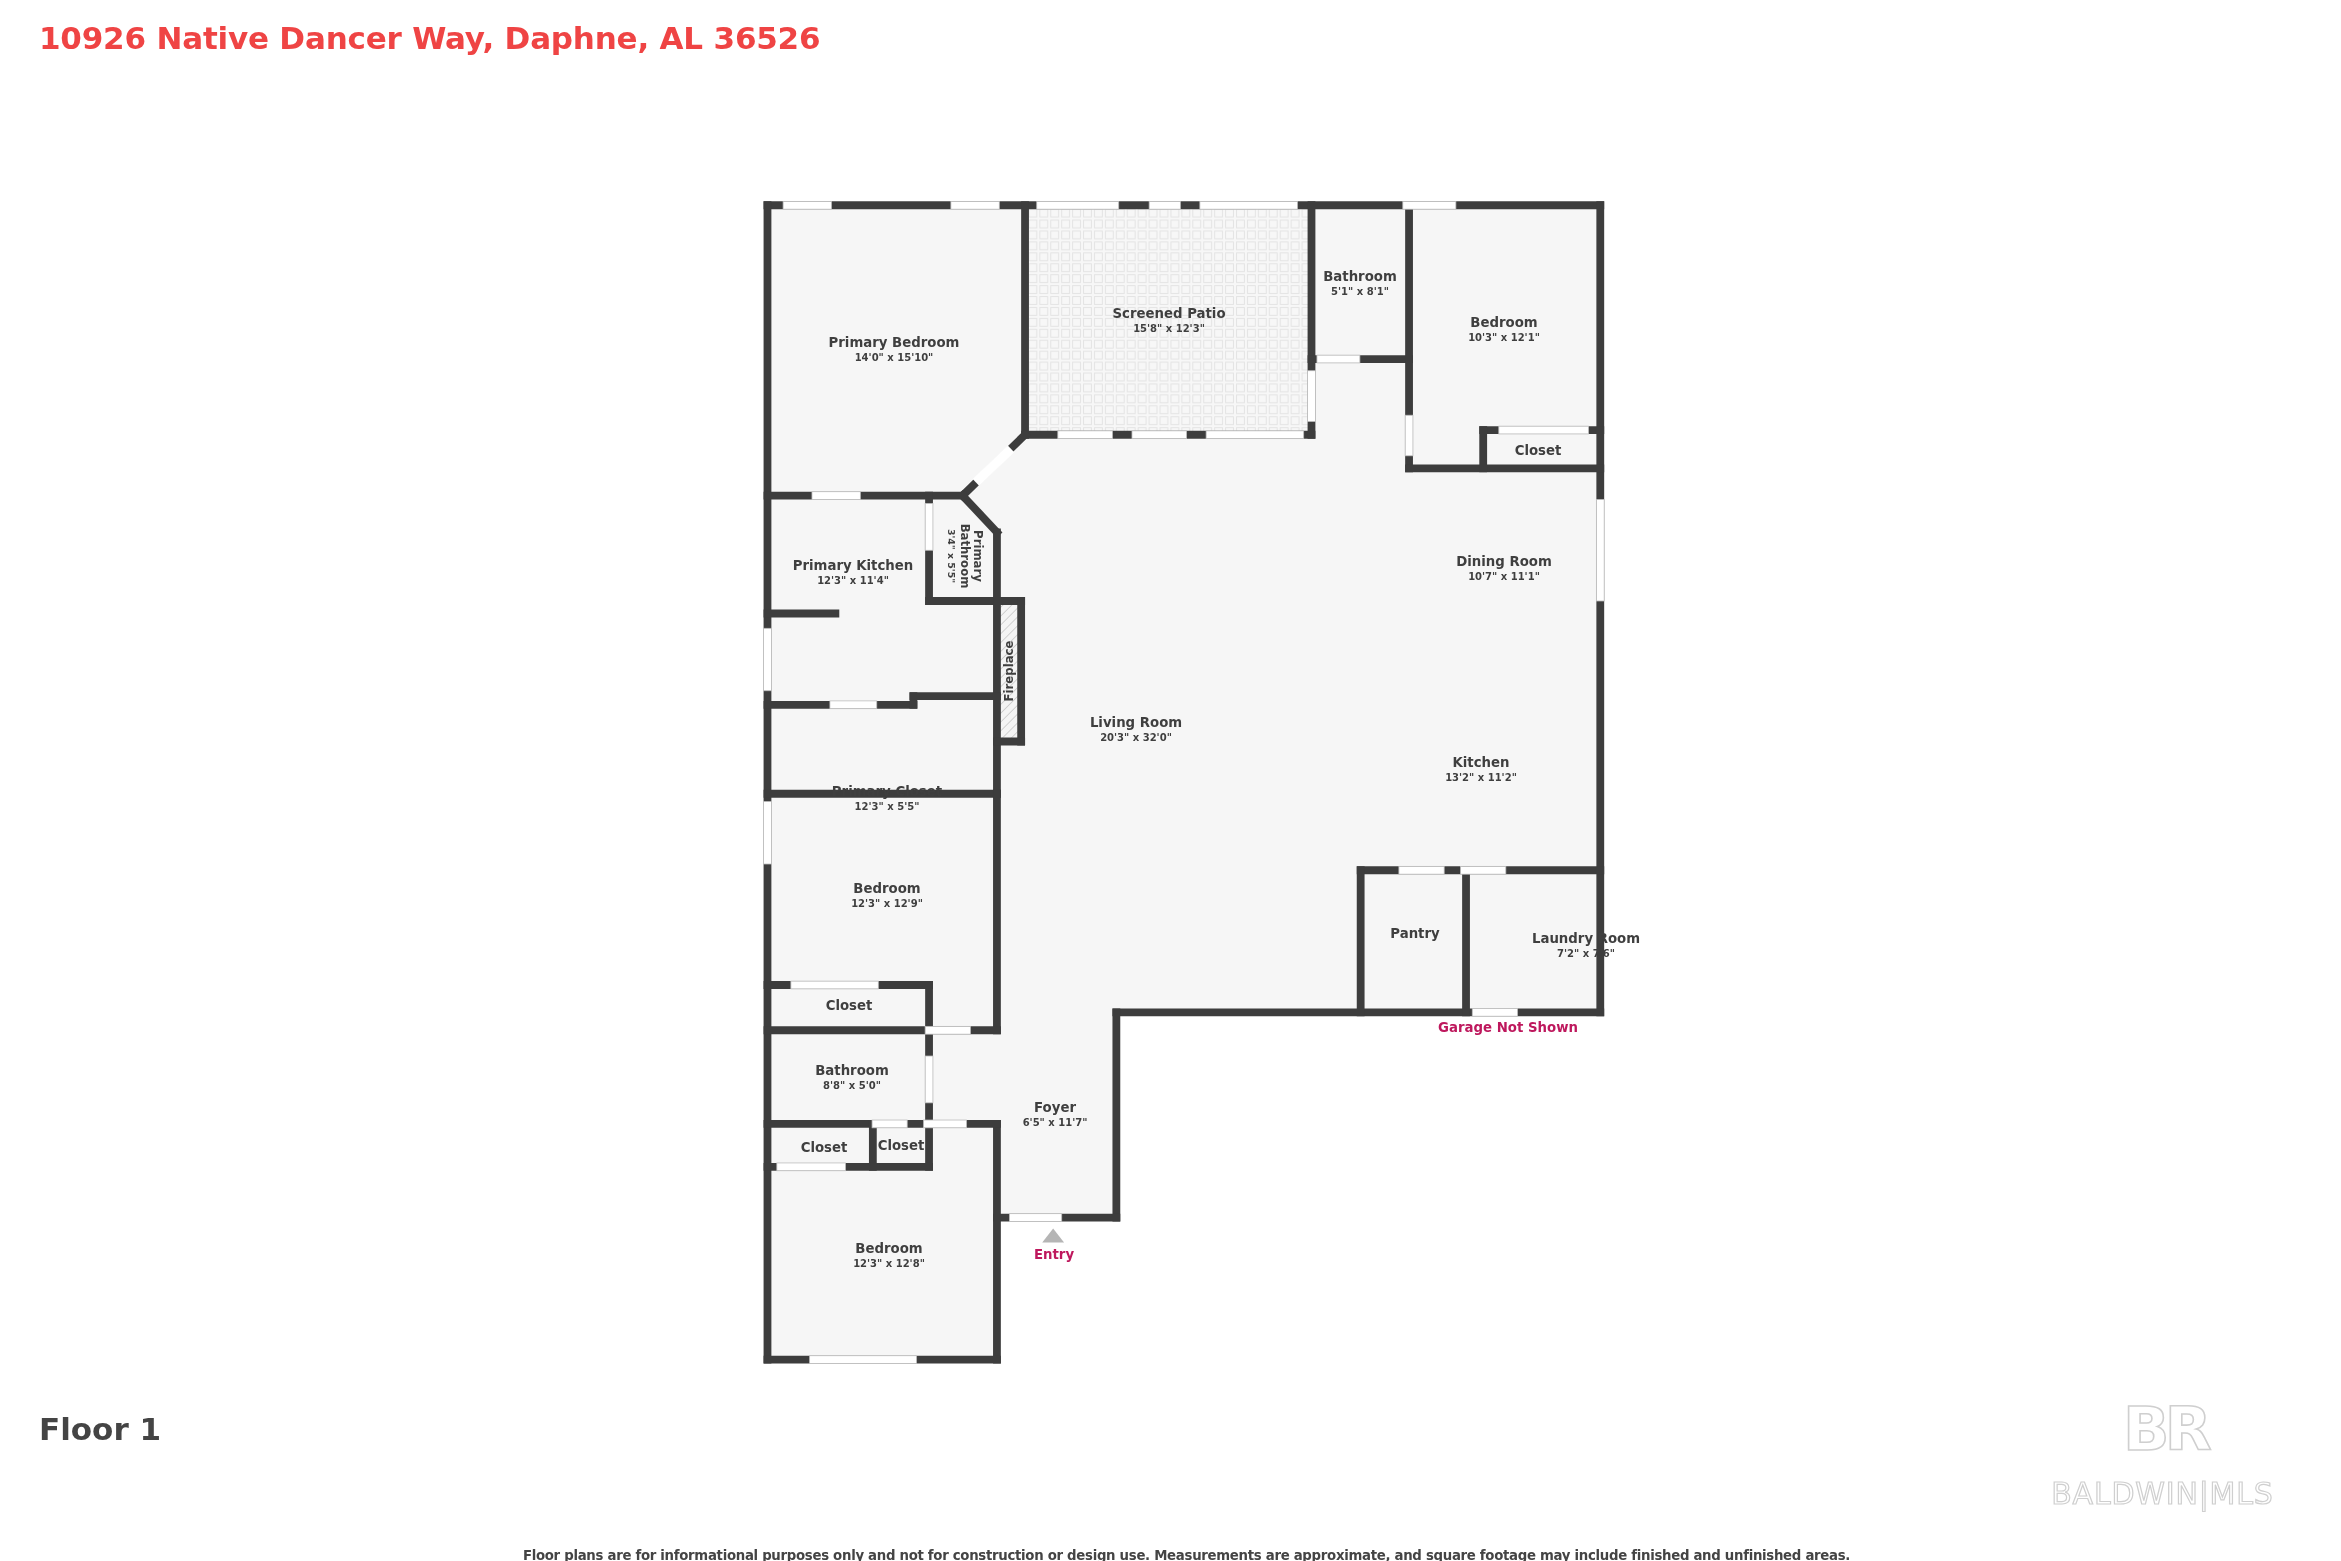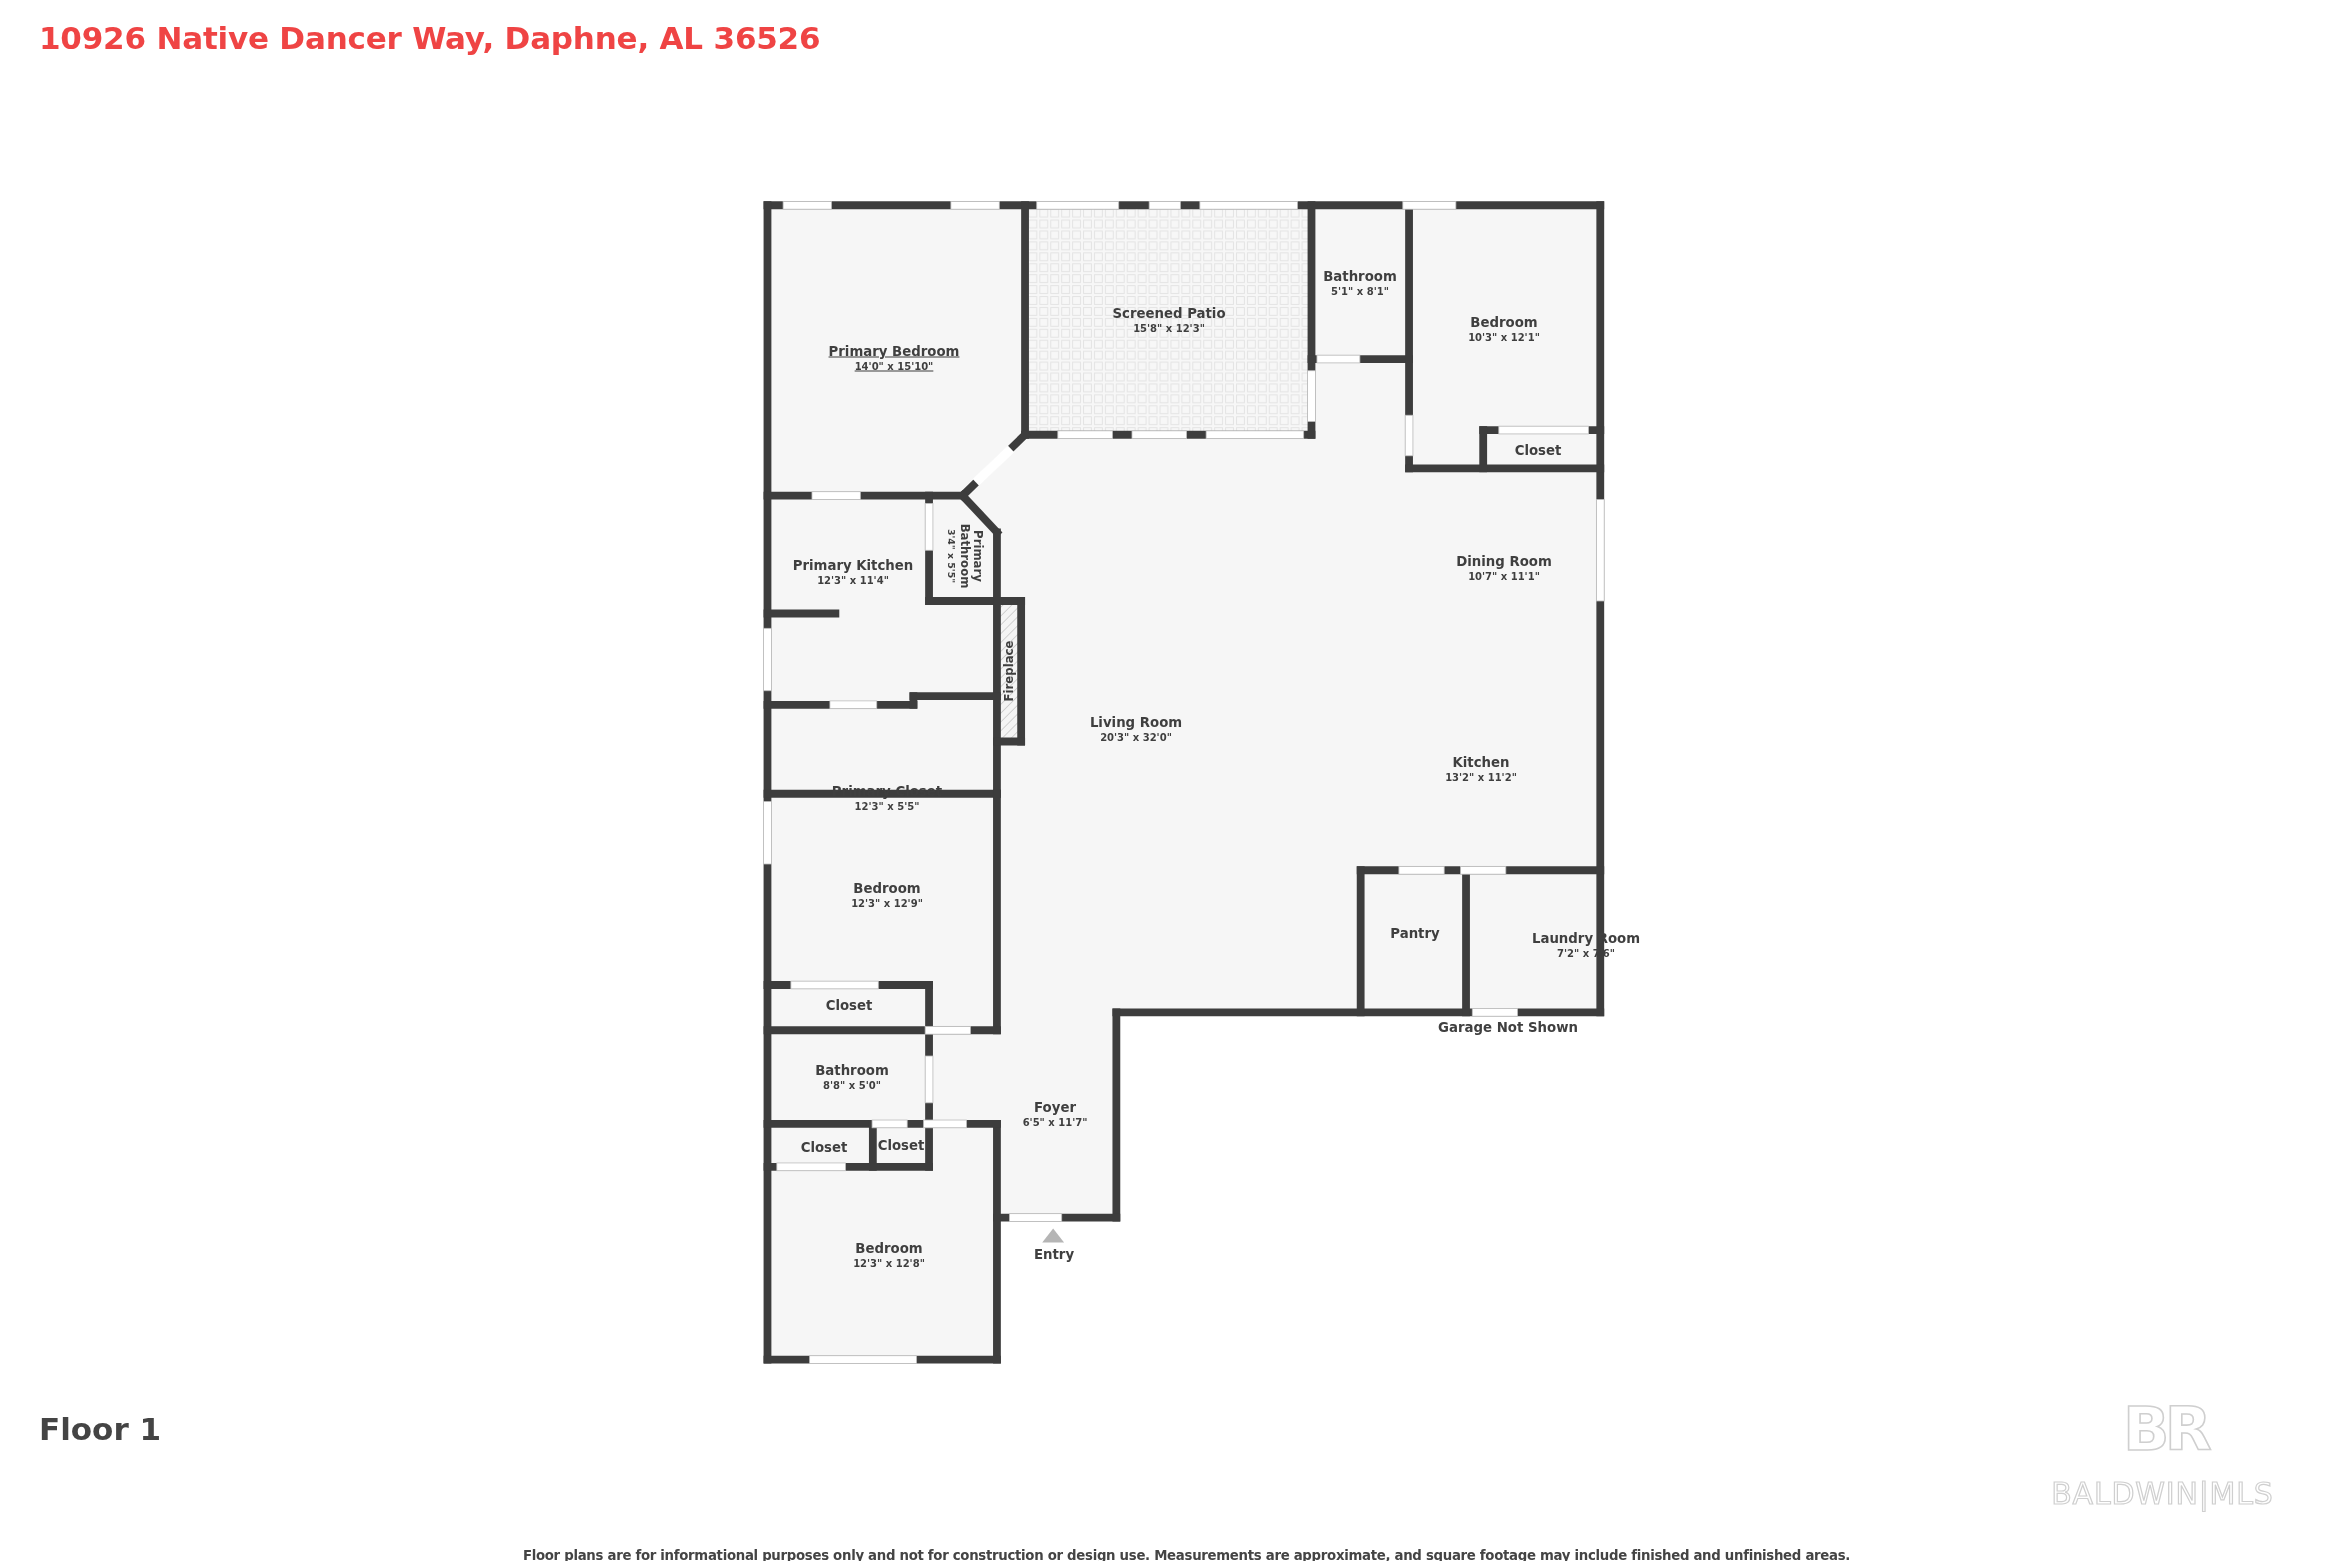--- a/index.html
+++ b/index.html
@@ -7,21 +7,21 @@
          font-family:"DejaVu Sans", "Liberation Sans", sans-serif; color:#3d3d3d; }
   .title { position:absolute; left:39px; top:20px; font-size:31px; font-weight:bold; color:#ef4444; letter-spacing:-0.2px; }
   .floor-label { position:absolute; left:39px; top:1411px; font-size:31px; font-weight:bold; color:#444; }
   .disclaimer { position:absolute; left:0; width:2373px; text-align:center; top:1548px; font-size:13.3px; font-weight:bold; color:#444; letter-spacing:-0.3px; }
   svg.plan { position:absolute; left:0; top:0; }
   .room { position:absolute; transform:translate(-50%,-50%); text-align:center; white-space:nowrap; }
   .room .name { font-size:13.3px; font-weight:bold; color:#3f3f3f; line-height:17px; }
   .room .dims { font-size:10px; font-weight:bold; color:#3f3f3f; line-height:14px; }
   .room.vertical { transform:translate(-50%,-50%) rotate(90deg); }
   .room.vertical-up { transform:translate(-50%,-50%) rotate(-90deg); }
-  .note { position:absolute; transform:translate(-50%,0); font-size:13.3px; font-weight:bold; color:#404040; white-space:nowrap; }
+  .note { position:absolute; transform:translate(-50%,0); font-size:13.3px; font-weight:bold; color:#be185d; white-space:nowrap; }
   .logo { position:absolute; left:2045px; top:1390px; width:258px; height:125px; }
   .logo .mark { position:absolute; left:78px; top:7.8px; font-size:61px; font-weight:bold; color:#fff;
                 -webkit-text-stroke:1.6px #cfcfcf; letter-spacing:-4.7px; line-height:62px; }
   .logo .brand { position:absolute; left:6.2px; top:86px; font-size:30px; color:#fff; -webkit-text-stroke:1.2px #cfcfcf; letter-spacing:0.8px; }
 </style>
 </head>
 <body>
 
 <div class="title">10926 Native Dancer Way, Daphne, AL 36526</div>
 
@@ -171,21 +171,21 @@
     <rect x="1871" y="1110" width="58" height="10"></rect>
 
     <rect x="1886" y="1292" width="58" height="10"></rect>
 
     <line x1="1250" y1="618" x2="1295" y2="575" stroke="#ffffff" stroke-width="12"></line>
   </g>
 
   <polygon points="1349,1574 1363,1592 1335,1592" fill="#b5b5b5"></polygon>
 </svg>
 
-<div class="room" style="left:894px; top:358px;text-decoration:underline;">
+<div class="room" style="left:894px; top:349px;">
   <div class="name">Primary Bedroom</div>
   <div class="dims">14'0" x 15'10"</div>
 </div>
 <div class="room" style="left:1169px; top:320px;">
   <div class="name">Screened Patio</div>
   <div class="dims">15'8" x 12'3"</div>
 </div>
 <div class="room" style="left:1360px; top:283px;">
   <div class="name">Bathroom</div>
   <div class="dims">5'1" x 8'1"</div>

